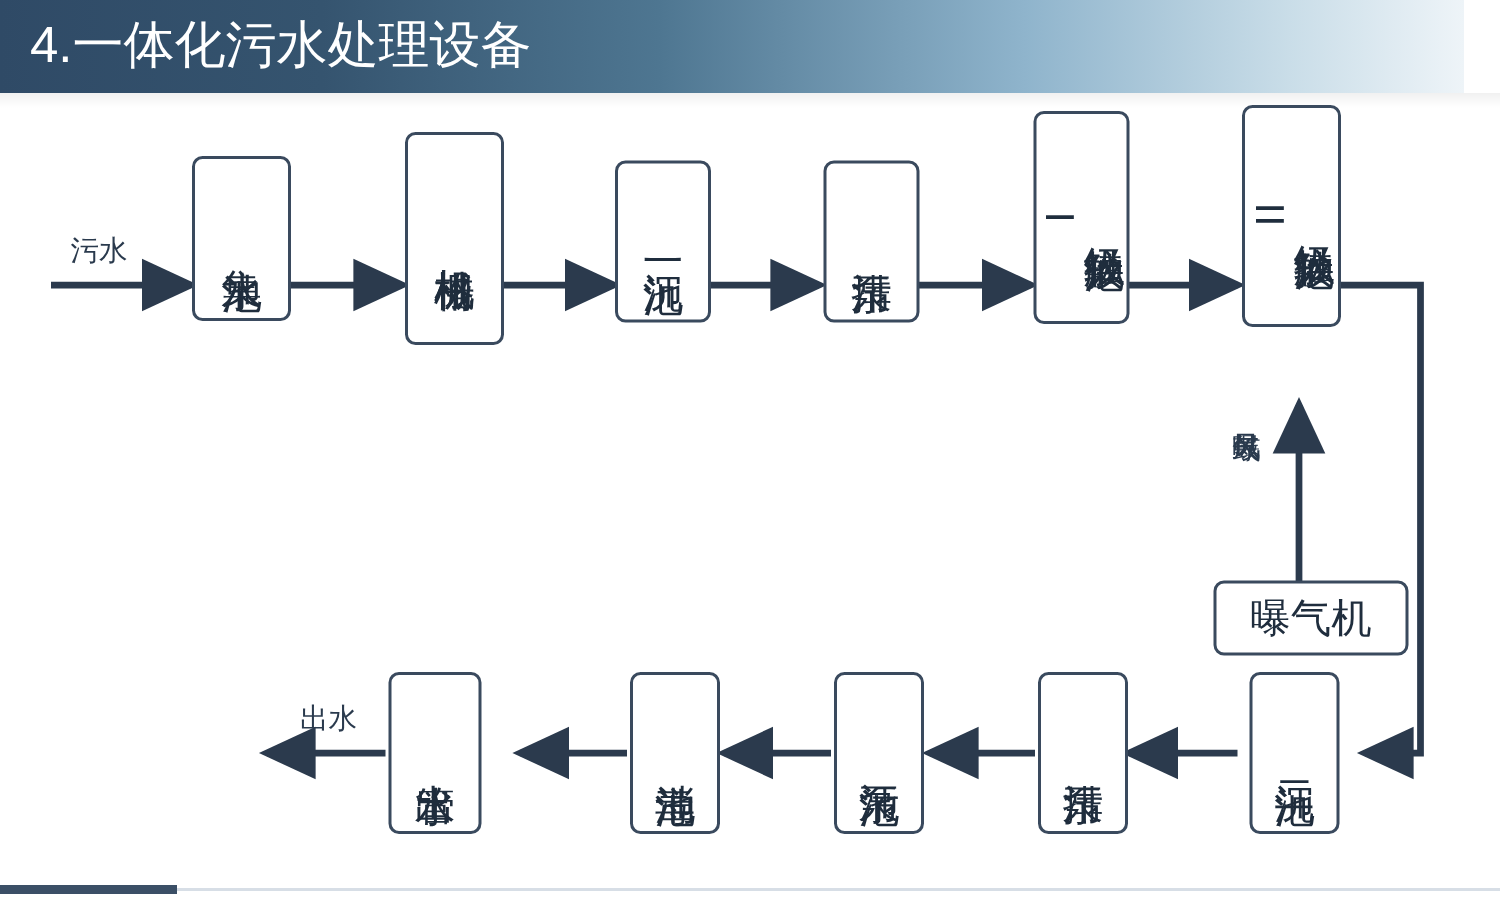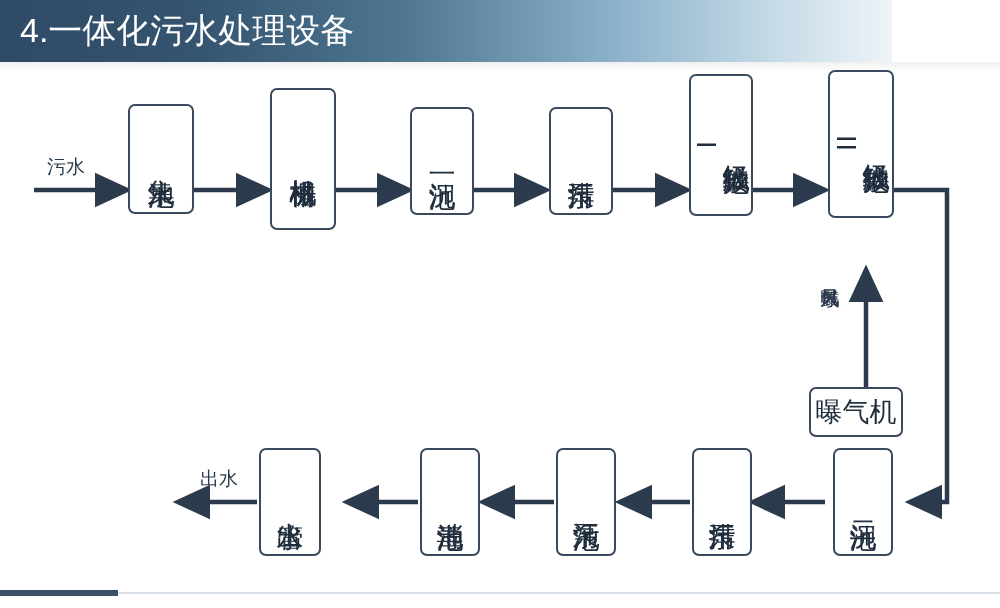--- a/index.html
+++ b/index.html
@@ -5,21 +5,21 @@
   html,body{margin:0;padding:0;}
   body{
     width:1000px;height:608px;
     background:#ffffff;
     font-family:"Liberation Sans","DejaVu Sans",sans-serif;
     overflow:hidden;
     position:relative;
   }
   
   .header{
-    position:absolute;left:0;top:0;width:892px;height:62px;
+    position:absolute;left:0;top:0;width:976px;height:62px;
     background:linear-gradient(to right,#2f4a66 0%,#35546f 22%,#4e7691 45%,#8fb4cc 70%,#c9dde8 88%,#eef4f8 100%);
   }
   .header-title{
     position:absolute;left:20px;top:8px;
     color:#ffffff;font-size:34px;line-height:44px;
     letter-spacing:0px;white-space:nowrap;
     font-family:"Liberation Sans","DejaVu Sans",sans-serif;
   }
   .header-shadow{
     position:absolute;left:0;top:62px;width:1000px;height:10px;
@@ -140,21 +140,21 @@
     <span class="vtext">级接触池</span>
   </div>
 
   <div class="node" style="left:828px;top:8px;width:66px;height:148px;flex-direction:row;">
     <span class="vtext" style="text-orientation:mixed;">II</span>
     <span class="vtext">级接触池</span>
   </div>
 
   <div class="label-v" style="left:820px;top:212px;">鼓风曝气</div>
 
-  <div class="node" style="left:809px;top:325px;width:94px;height:50px;">
+  <div class="node" style="left:809px;top:325px;width:130px;height:50px;">
     <span class="htext">曝气机</span>
   </div>
 
   <div class="node" style="left:833px;top:386px;width:60px;height:108px;">
     <span class="vtext">二沉池</span>
   </div>
 
   <div class="node" style="left:692px;top:386px;width:60px;height:108px;">
     <span class="vtext">排污泵</span>
   </div>

